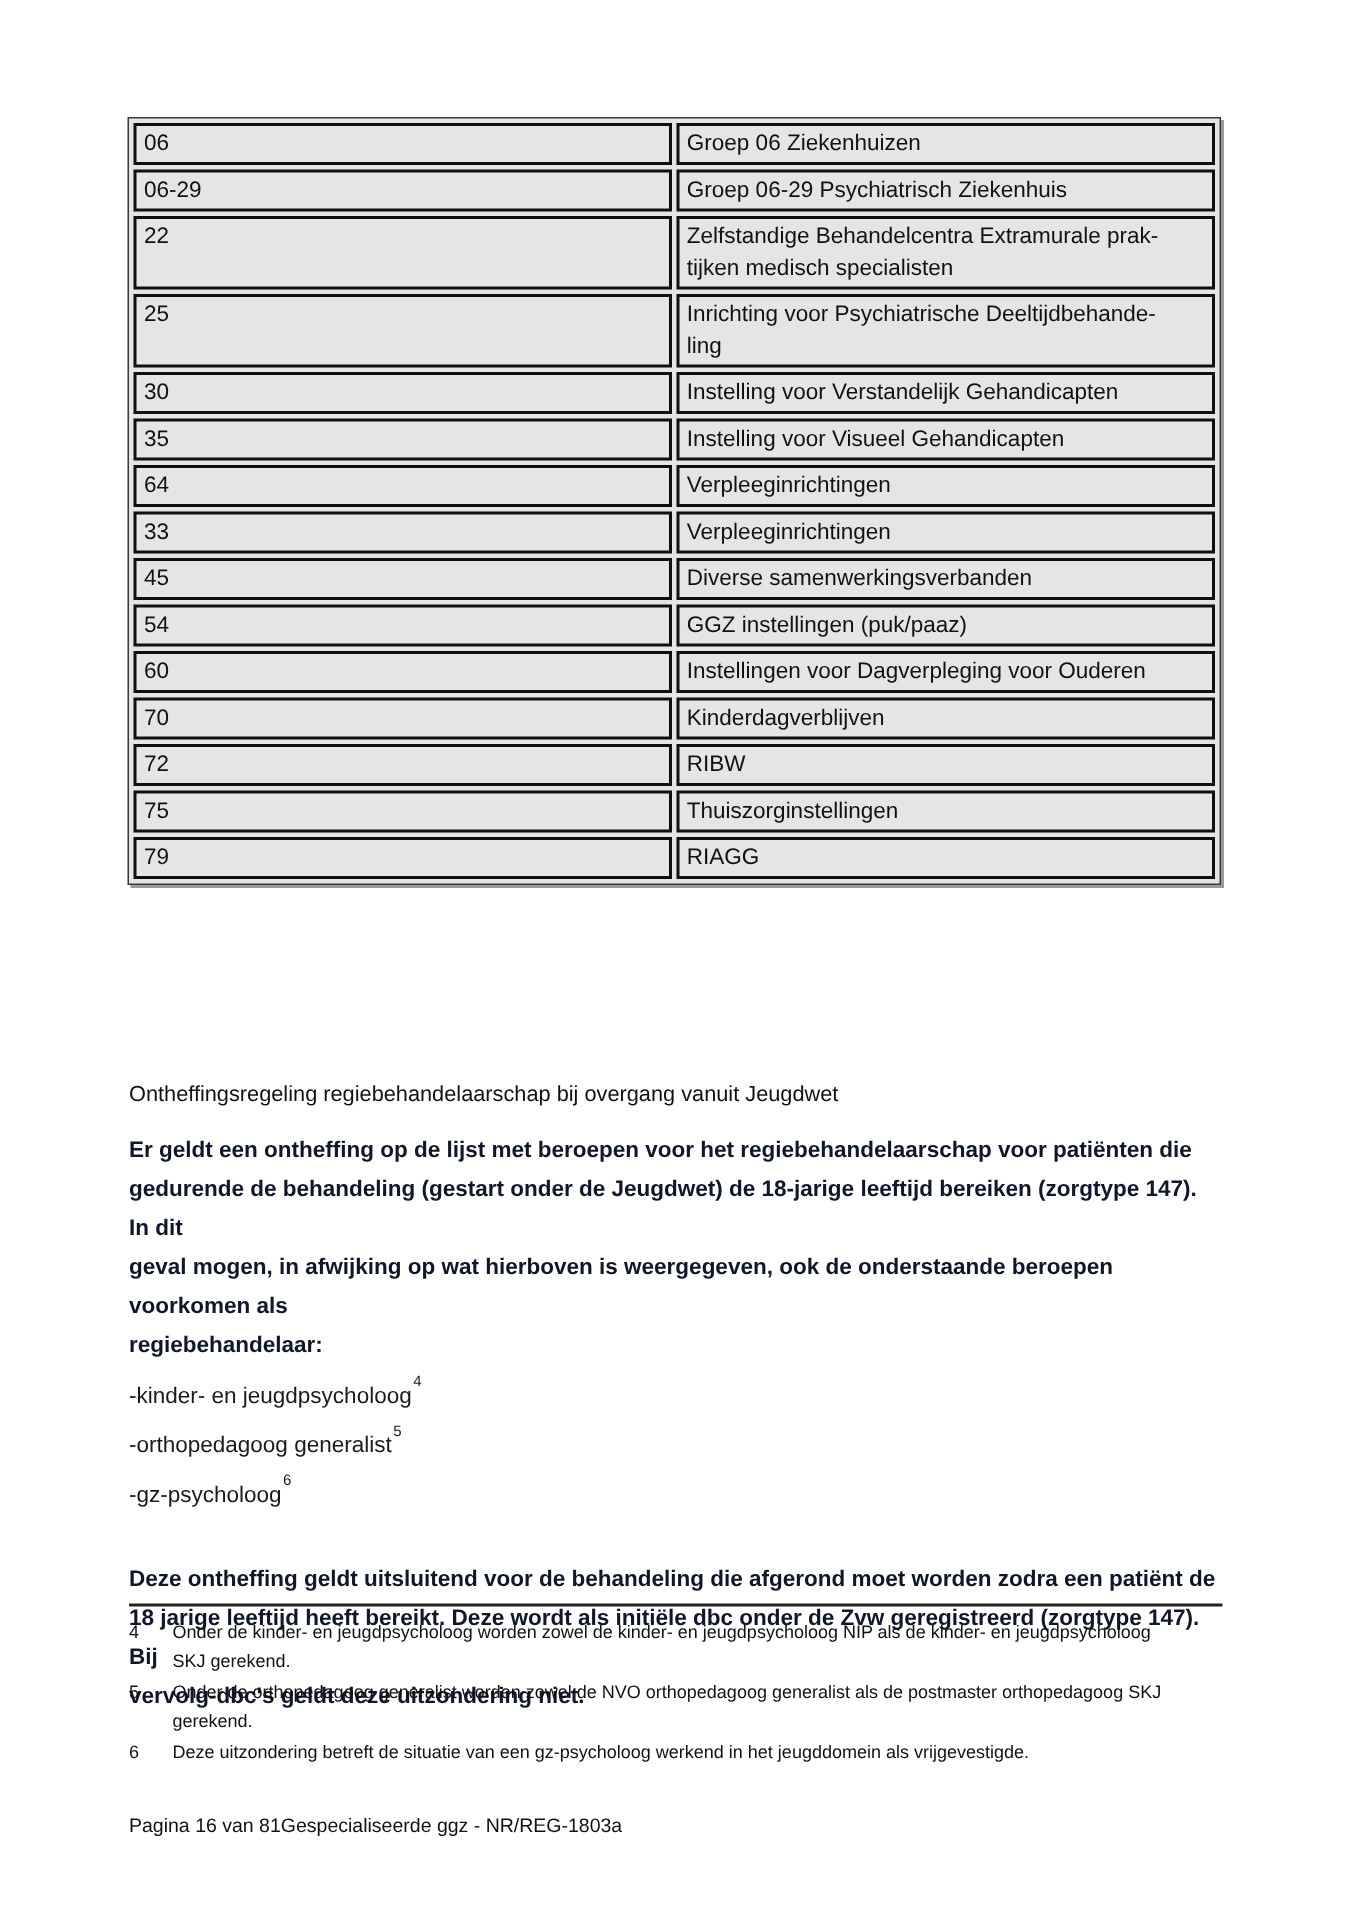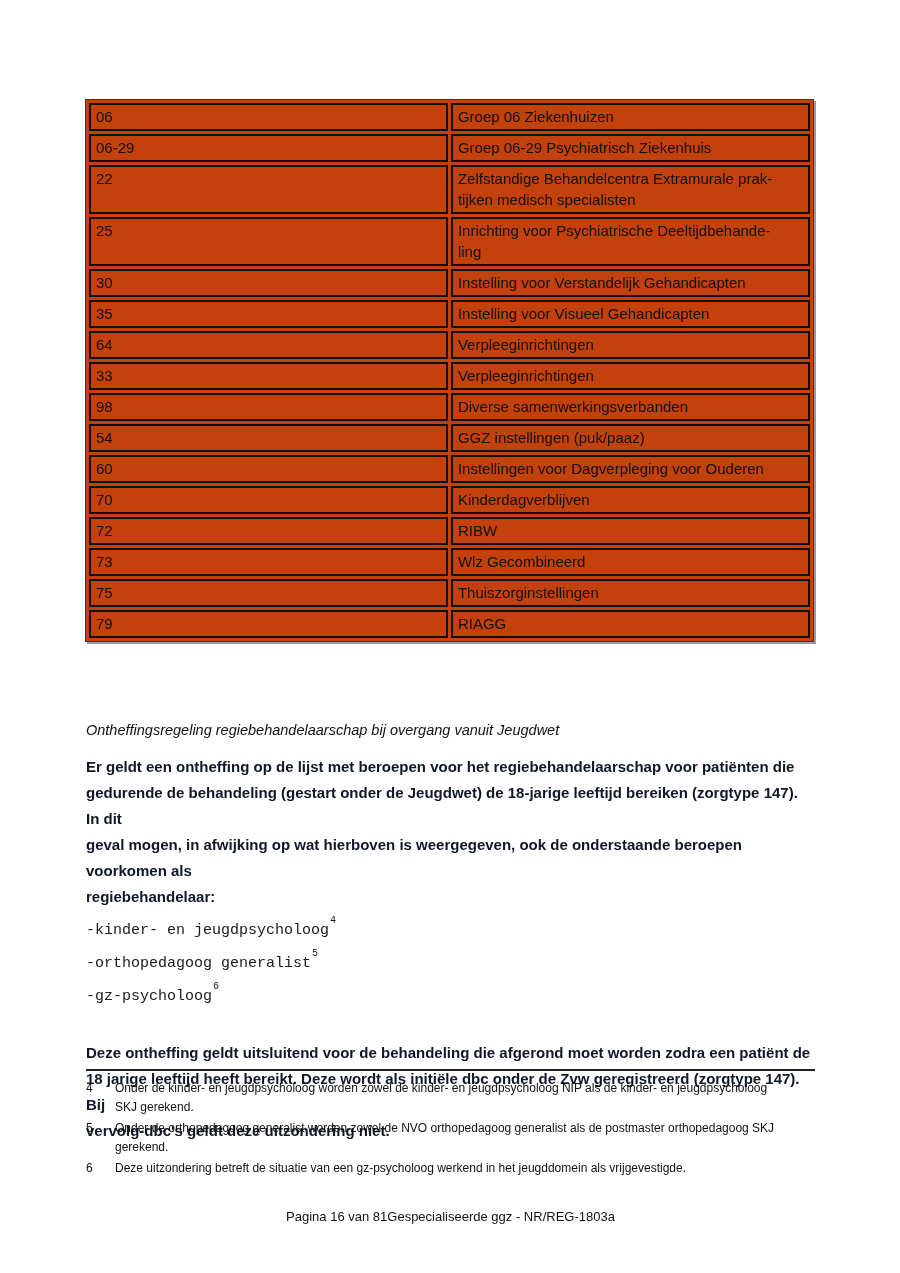--- a/index.html
+++ b/index.html
@@ -9,28 +9,28 @@
     height: 1273px;
     background: #ffffff;
     color: #1a1a1a;
     font-family: "Liberation Sans", sans-serif;
     overflow: hidden;
   }
 
   
   .zorg-table {
     position: absolute;
-    top: 99px;
+    top: 78px;
     left: 85px;
     width: 729px;
     border-collapse: separate;
     border-spacing: 3px;
     border: 1px solid #3a3a3a;
     box-shadow: 2px 2px 0 #9a9a9a;
-    background: #c2410c;
+    background: #e5e5e5;
   }
   .zorg-table td {
     border: 2px solid #101010;
     padding: 1px 5px 2px 5px;
     font-size: 15px;
     line-height: 21px;
     vertical-align: top;
     white-space: pre-line;
     color: #111111;
   }
@@ -38,35 +38,34 @@
   .zorg-table td.label-col { width: 352px; }
 
   
   .text-section {
     position: absolute;
     top: 721px;
     left: 86px;
     width: 729px;
   }
   .section-heading {
-    font-style: italic;
     font-size: 14.5px;
     line-height: 19px;
     margin: 0 0 14px 0;
     color: #111111;
   }
   .body-para {
     font-size: 15px;
     line-height: 26px;
     margin: 0;
     white-space: pre-line;
     color: #0f172a;
     font-weight: bold;
   }
-  .profession-list { margin: 8px 0 0 0; font-family: Liberation Mono, monospace; }
+  .profession-list { margin: 8px 0 0 0; }
   .profession-item {
     font-size: 15px;
     line-height: 26px;
     margin: 0 0 7px 0;
     color: #1a1a1a;
   }
   .profession-item sup {
     font-size: 10px;
     line-height: 0;
     position: relative;
@@ -100,21 +99,21 @@
     white-space: pre-line;
   }
 
   
   .page-footer {
     position: absolute;
     top: 1208px;
     left: 86px;
     width: 729px;
     display: flex;
-    justify-content: center;
+    justify-content: flex-start;
     font-size: 13px;
     line-height: 17px;
     color: #111111;
   }
 </style>
 </head>
 <body>
 
 <div class="page">
 
@@ -148,42 +147,38 @@
       </tr>
       <tr>
         <td class="code-col">64</td>
         <td class="label-col">Verpleeginrichtingen</td>
       </tr>
       <tr>
         <td class="code-col">33</td>
         <td class="label-col">Verpleeginrichtingen</td>
       </tr>
       <tr>
-        <td class="code-col">98</td>
+        <td class="code-col">45</td>
         <td class="label-col">Diverse samenwerkingsverbanden</td>
       </tr>
       <tr>
         <td class="code-col">54</td>
         <td class="label-col">GGZ instellingen (puk/paaz)</td>
       </tr>
       <tr>
         <td class="code-col">60</td>
         <td class="label-col">Instellingen voor Dagverpleging voor Ouderen</td>
       </tr>
       <tr>
         <td class="code-col">70</td>
         <td class="label-col">Kinderdagverblijven</td>
       </tr>
       <tr>
         <td class="code-col">72</td>
         <td class="label-col">RIBW</td>
-      </tr>
-      <tr>
-        <td class="code-col">73</td>
-        <td class="label-col">Wlz Gecombineerd</td>
       </tr>
       <tr>
         <td class="code-col">75</td>
         <td class="label-col">Thuiszorginstellingen</td>
       </tr>
       <tr>
         <td class="code-col">79</td>
         <td class="label-col">RIAGG</td>
       </tr>
     </tbody>

